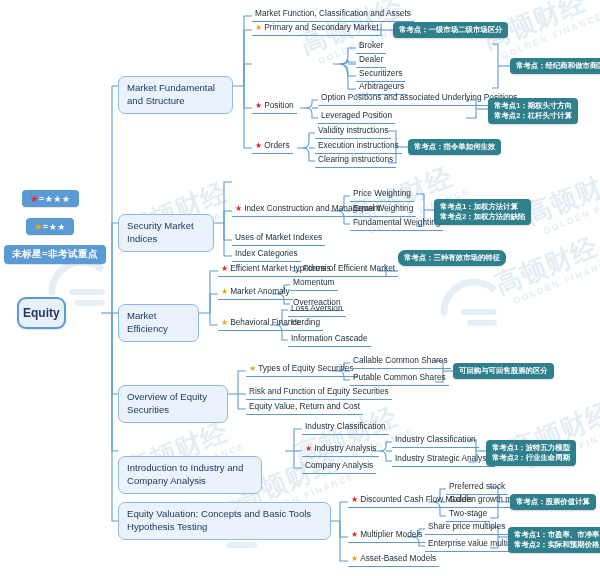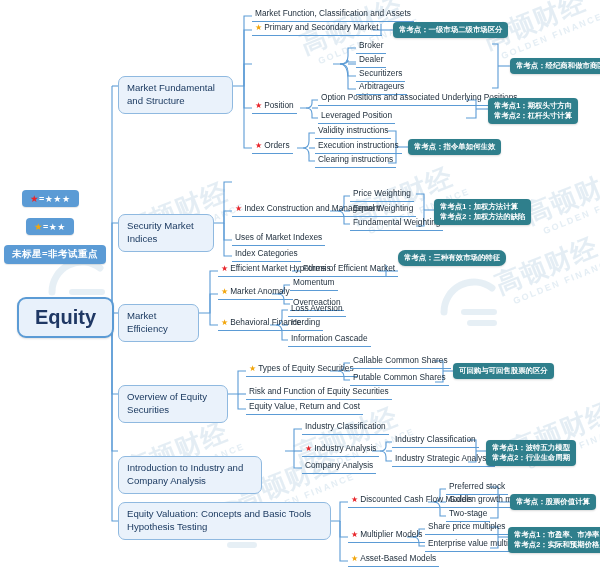--- a/index.html
+++ b/index.html
@@ -41,22 +41,22 @@
   
   .node { position: absolute; white-space: nowrap; }
 
   
   .root {
     background: #e8f1fb;
     border: 2px solid #5b9bd5;
     border-radius: 9px;
     color: #1f3864;
     font-weight: bold;
-    font-size: 20px;
-    padding: 7px 16px;
+    font-size: 12px;
+    padding: 7px 4px;
     box-shadow: 0 1px 2px rgba(0,0,0,.12);
   }
   
   .chip {
     background: #5b9bd5;
     color:#ffffff;
     border-radius: 4px;
     font-size: 9.5px;
     padding: 3px 8px;
     font-weight: bold;

